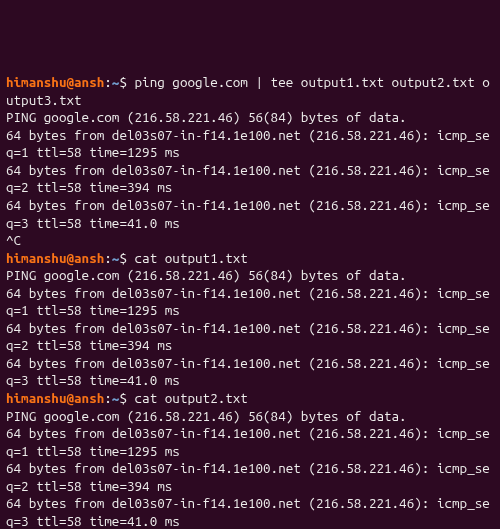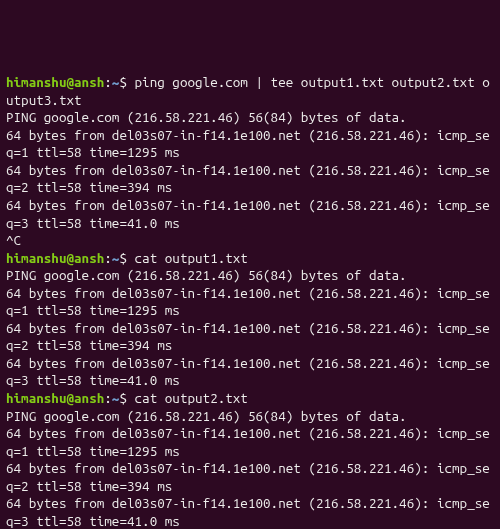--- a/index.html
+++ b/index.html
@@ -9,21 +9,21 @@
       height: 529px;
       font-family: "Ubuntu Mono", "DejaVu Sans Mono", monospace;
       font-size: 13.5px;
       line-height: 1.3;
       color: #ffffff;
       padding: 4px 6px;
       overflow: hidden;
       white-space: pre-wrap;
       word-break: break-all;
     }
-    .prompt-user { color: #84cc16; font-weight: bold; }
+    .prompt-user { color: #f97316; font-weight: bold; }
     .prompt-path { color: #729fcf; font-weight: bold; }
     .output { color: #eeeeec; }
   </style>
 </head>
 <body>
 
 
 
 <span><span class="prompt-user">himanshu@ansh</span><span class="output">:</span><span class="prompt-path">~</span><span class="output">$ </span><span class="output">ping google.com | tee output1.txt output2.txt output3.txt</span></span>
 <span class="output">PING google.com (216.58.221.46) 56(84) bytes of data.</span>

